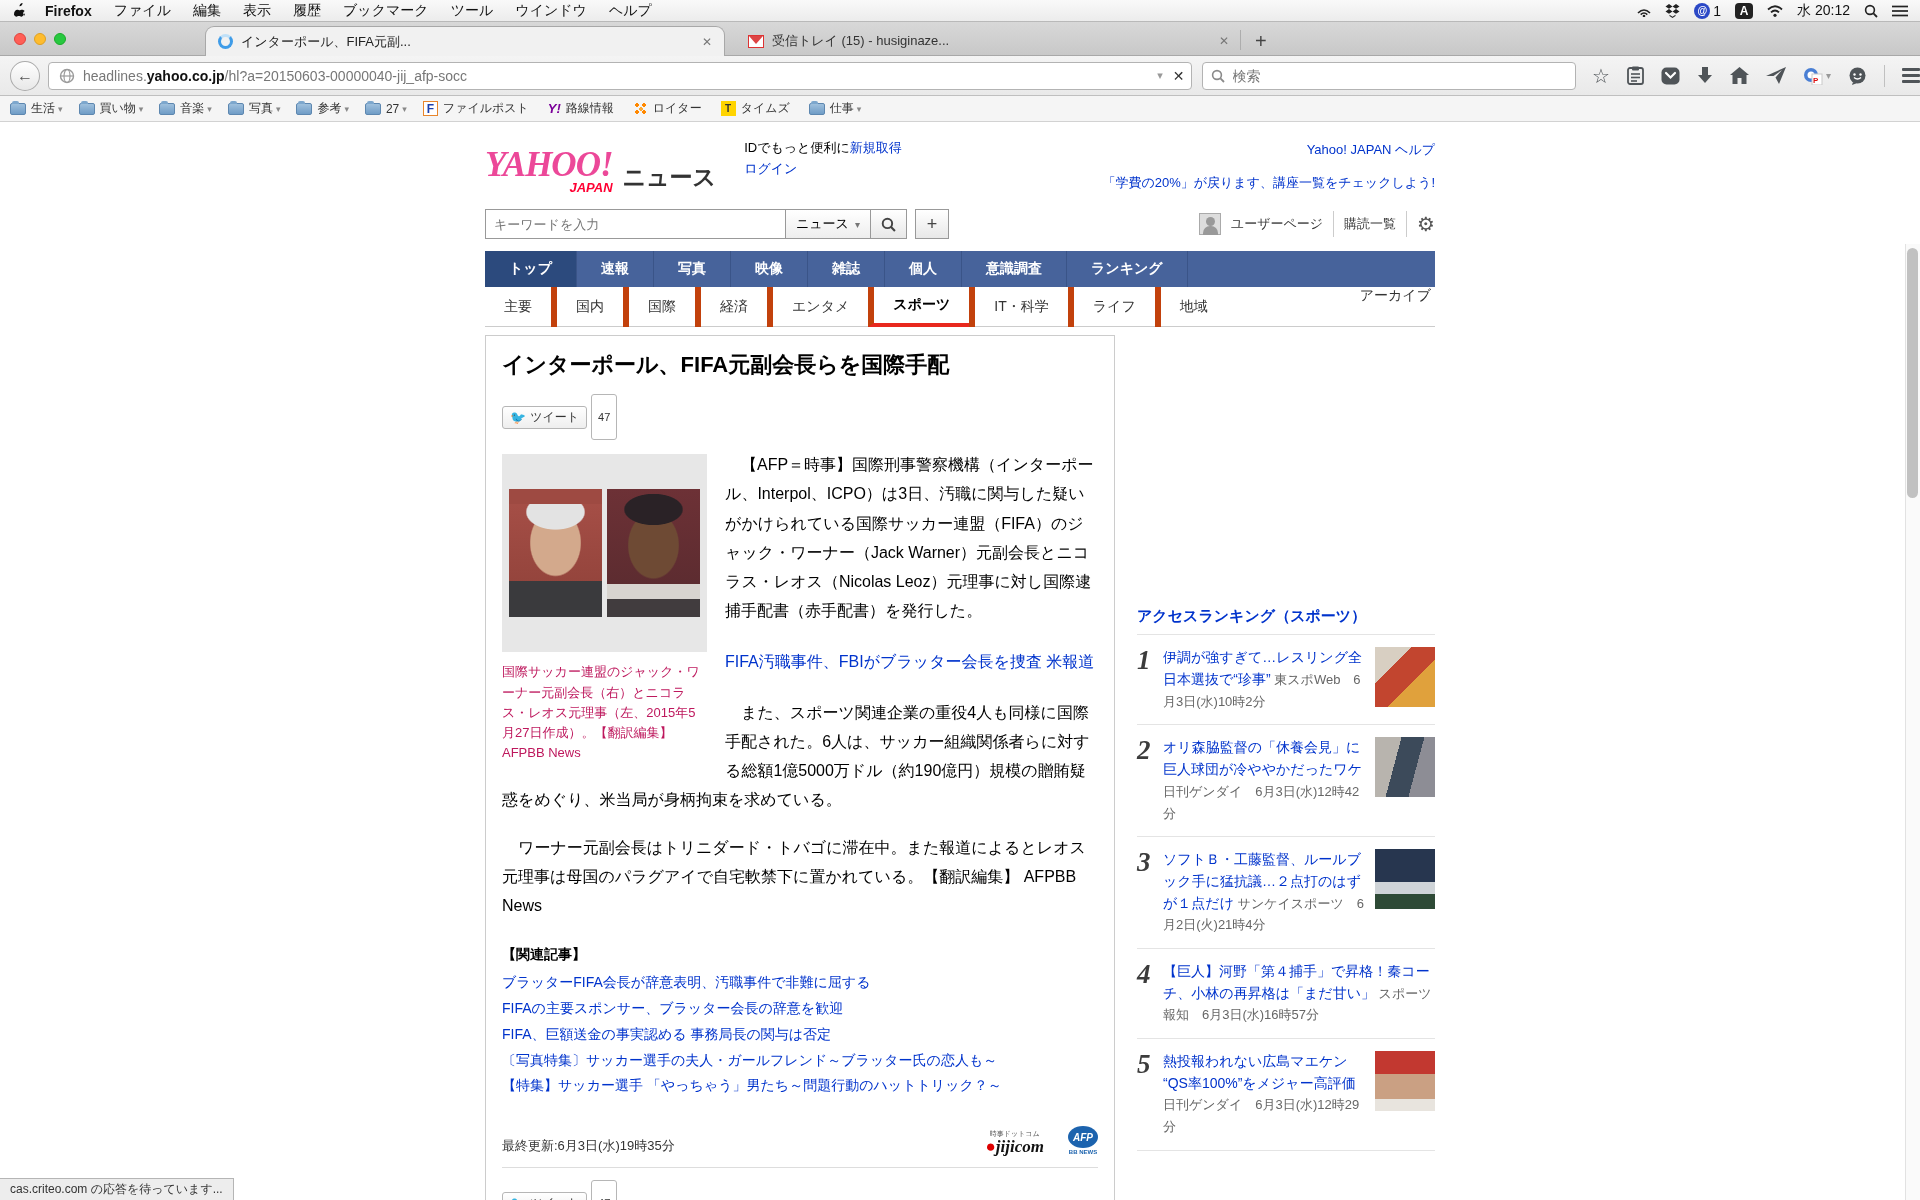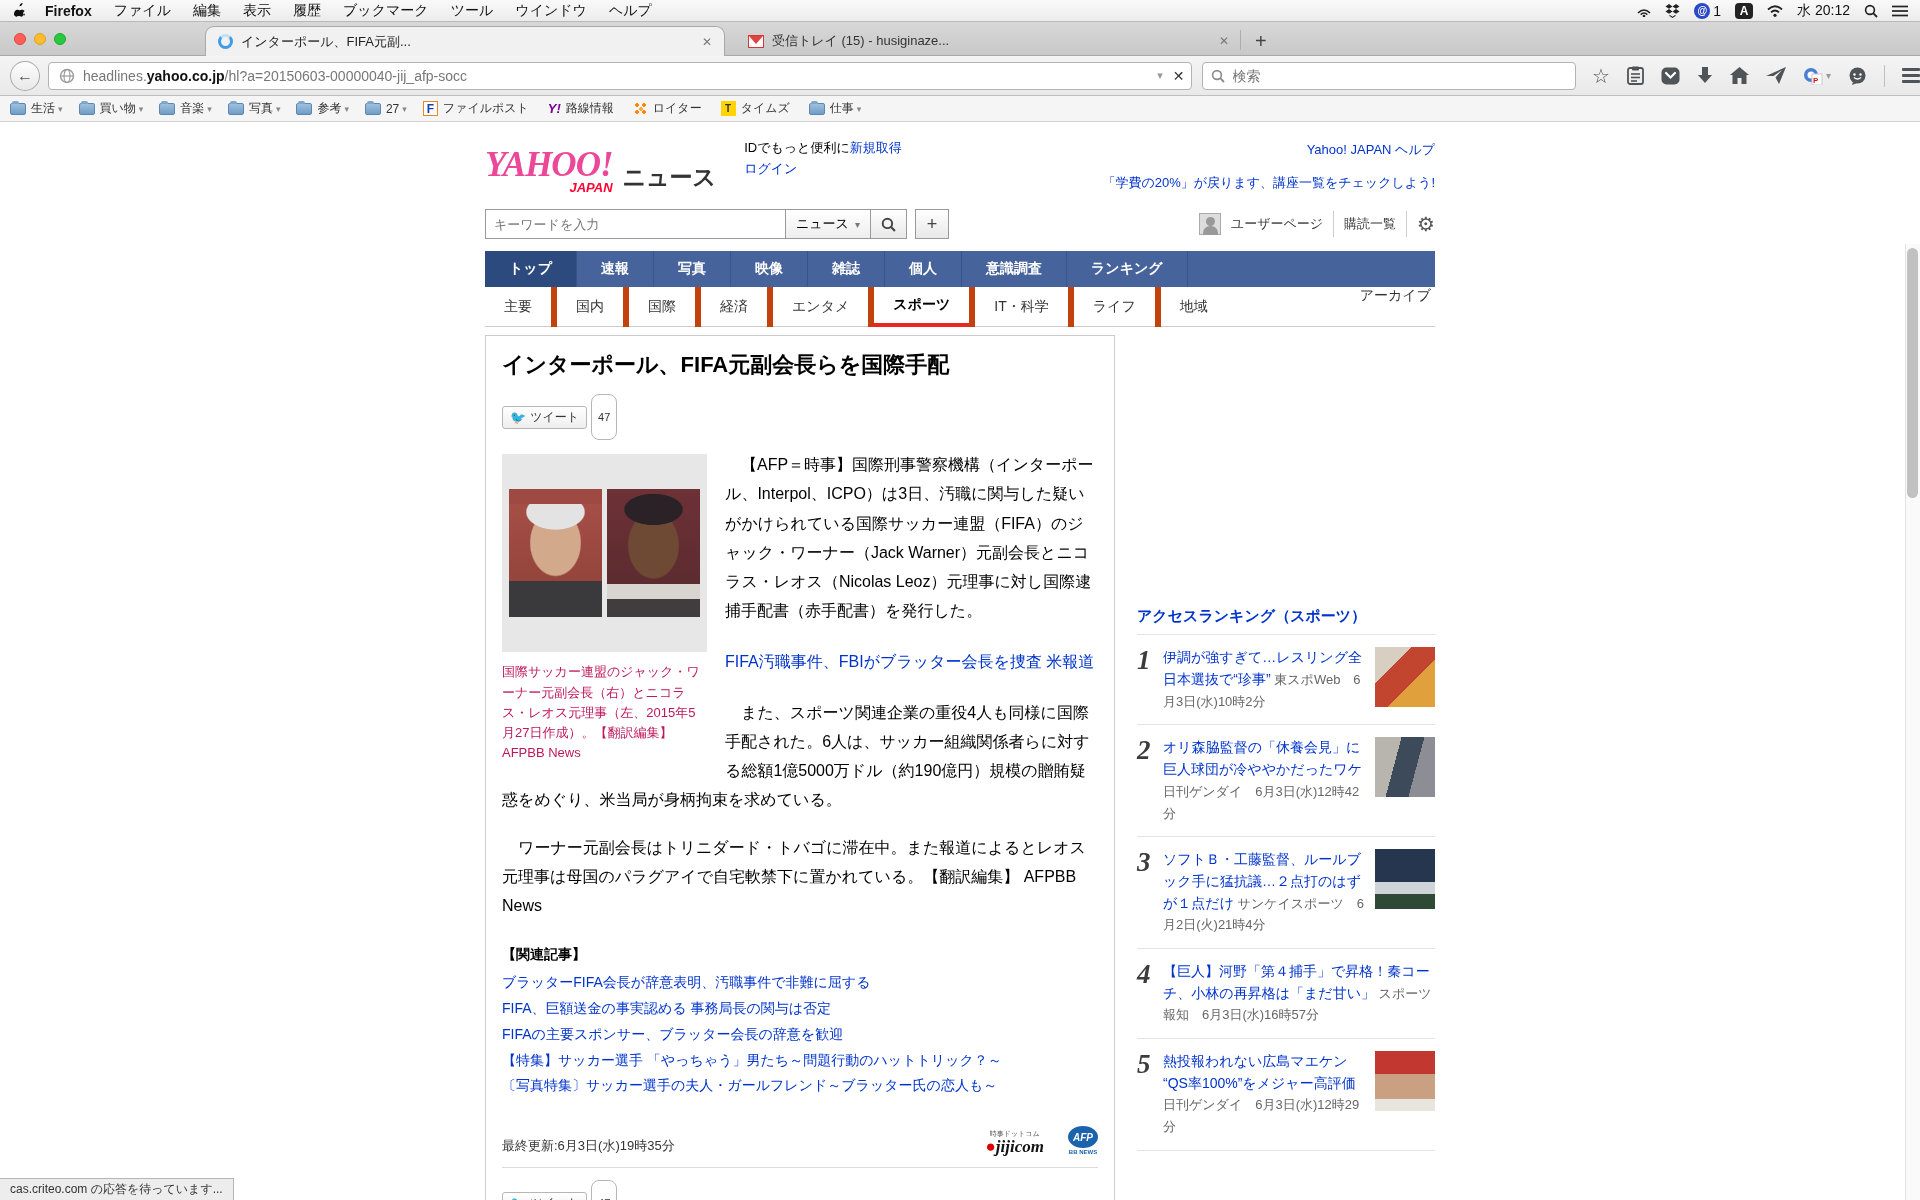--- a/index.html
+++ b/index.html
@@ -105,21 +105,21 @@
   .subnav .sitem.active { font-weight:bold; border-bottom:4px solid #e8281e; color:#000; }
   .subnav .archive { margin-left:auto; color:#333; padding-right:4px; }
 
   
   .cols { display:flex; margin-top:8px; }
   .article { width:630px; border:1px solid #ccc; border-bottom:none; padding:14px 16px 10px 16px; }
   .atitle { font-size:22px; font-weight:bold; color:#000; }
   .byline { margin-top:10px; font-size:13px; color:#333; }
   .tweetrow { margin:14px 0 10px 0; display:flex; align-items:center; gap:4px; }
   .tweetbtn { display:inline-flex; align-items:center; gap:4px; border:1px solid #b6b6b6; border-radius:3px; background:linear-gradient(#fff,#eee); font-size:12px; color:#333; padding:2px 7px; }
-  .tweetcount { border:1px solid #b6b6b6; border-radius:8px; background:#fff; font-size:11px; color:#333; padding:16px 6px; }
+  .tweetcount { border:1px solid #b6b6b6; border-radius:3px; background:#fff; font-size:11px; color:#333; padding:16px 6px; }
   .bird { color:#55acee; font-size:13px; }
 
   .figure { float:left; width:205px; margin:4px 18px 6px 0; }
   .photo { width:205px; height:198px; background:#e7e7e7; display:flex; align-items:center; justify-content:center; gap:5px; }
   .portrait { width:93px; height:128px; }
   .p-left { background:
     linear-gradient(#9e4a42 0 12%, transparent 12%),
     radial-gradient(ellipse 30px 18px at 50% 18%, #e3e3e3 95%, transparent),
     radial-gradient(ellipse 26px 34px at 50% 42%, #d3a98c 95%, transparent),
     linear-gradient(transparent 72%, #3a3a3d 72%),
@@ -483,24 +483,24 @@
           <a class="inlinelink">FIFA汚職事件、FBIがブラッター会長を捜査 米報道</a>
           <p>　また、スポーツ関連企業の重役4人も同様に国際手配された。6人は、サッカー組織関係者らに対する総額1億5000万ドル（約190億円）規模の贈賄疑惑をめぐり、米当局が身柄拘束を求めている。</p>
           <div class="gapper"></div>
           <p>　ワーナー元副会長はトリニダード・トバゴに滞在中。また報道によるとレオス元理事は母国のパラグアイで自宅軟禁下に置かれている。【翻訳編集】 AFPBB News</p>
         </div>
 
         <div class="related">
           <div class="relhead">【関連記事】</div>
           <div class="rellist">
             <div><a>ブラッターFIFA会長が辞意表明、汚職事件で非難に屈する</a></div>
+            <div><a>FIFAの主要スポンサー、ブラッター会長の辞意を歓迎</a></div>
             <div><a>FIFA、巨額送金の事実認める 事務局長の関与は否定</a></div>
-            <div><a>FIFAの主要スポンサー、ブラッター会長の辞意を歓迎</a></div>
+            <div><a>〔写真特集〕サッカー選手の夫人・ガールフレンド～ブラッター氏の恋人も～</a></div>
             <div><a>【特集】サッカー選手 「やっちゃう」男たち～問題行動のハットトリック？～</a></div>
-            <div><a>〔写真特集〕サッカー選手の夫人・ガールフレンド～ブラッター氏の恋人も～</a></div>
           </div>
         </div>
 
         <div class="updaterow">
           <span>最終更新:6月3日(水)19時35分</span>
           <span class="jijilogo">
             <span class="small">時事ドットコム</span><br>
             <span class="big"><i>●</i><span>jijicom</span></span>
           </span>
           <span class="afplogo">

